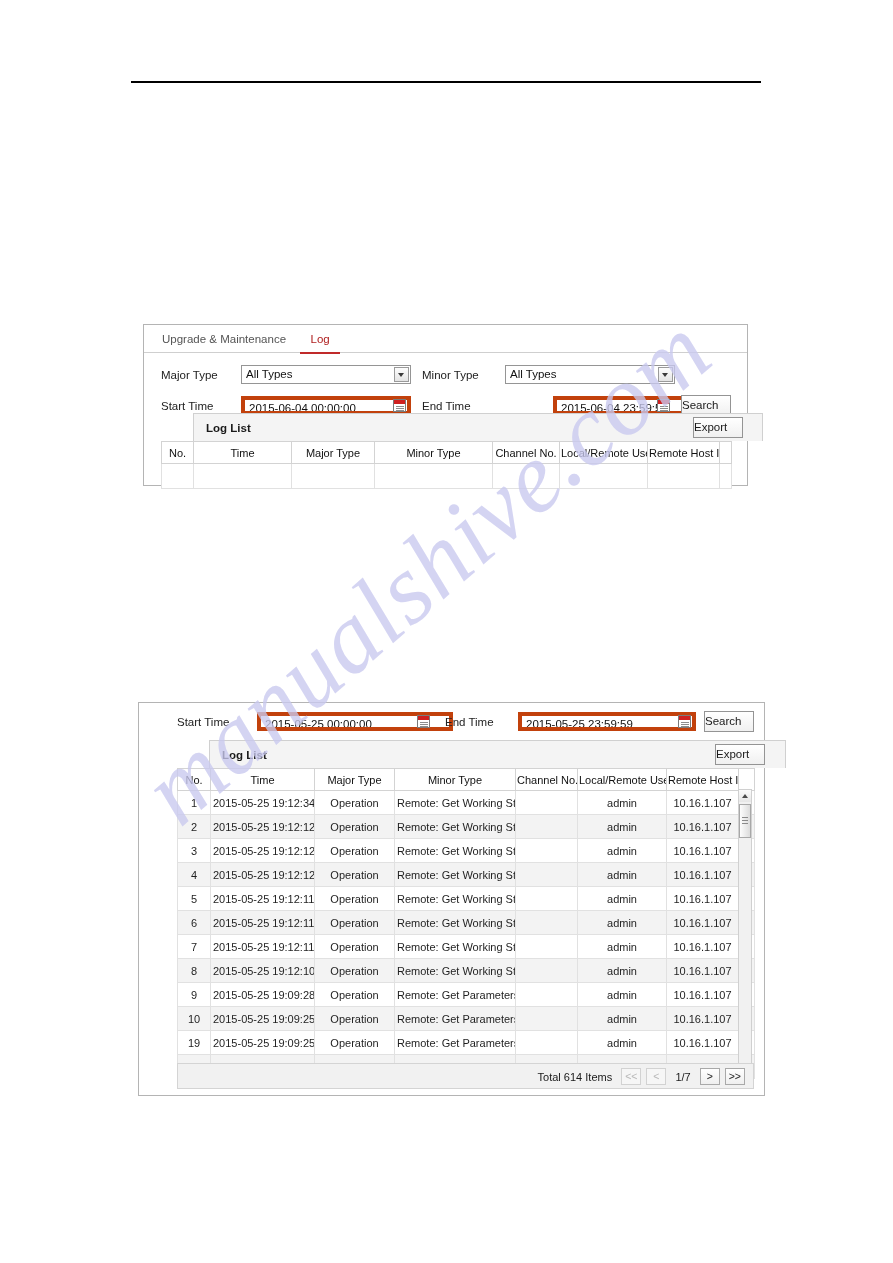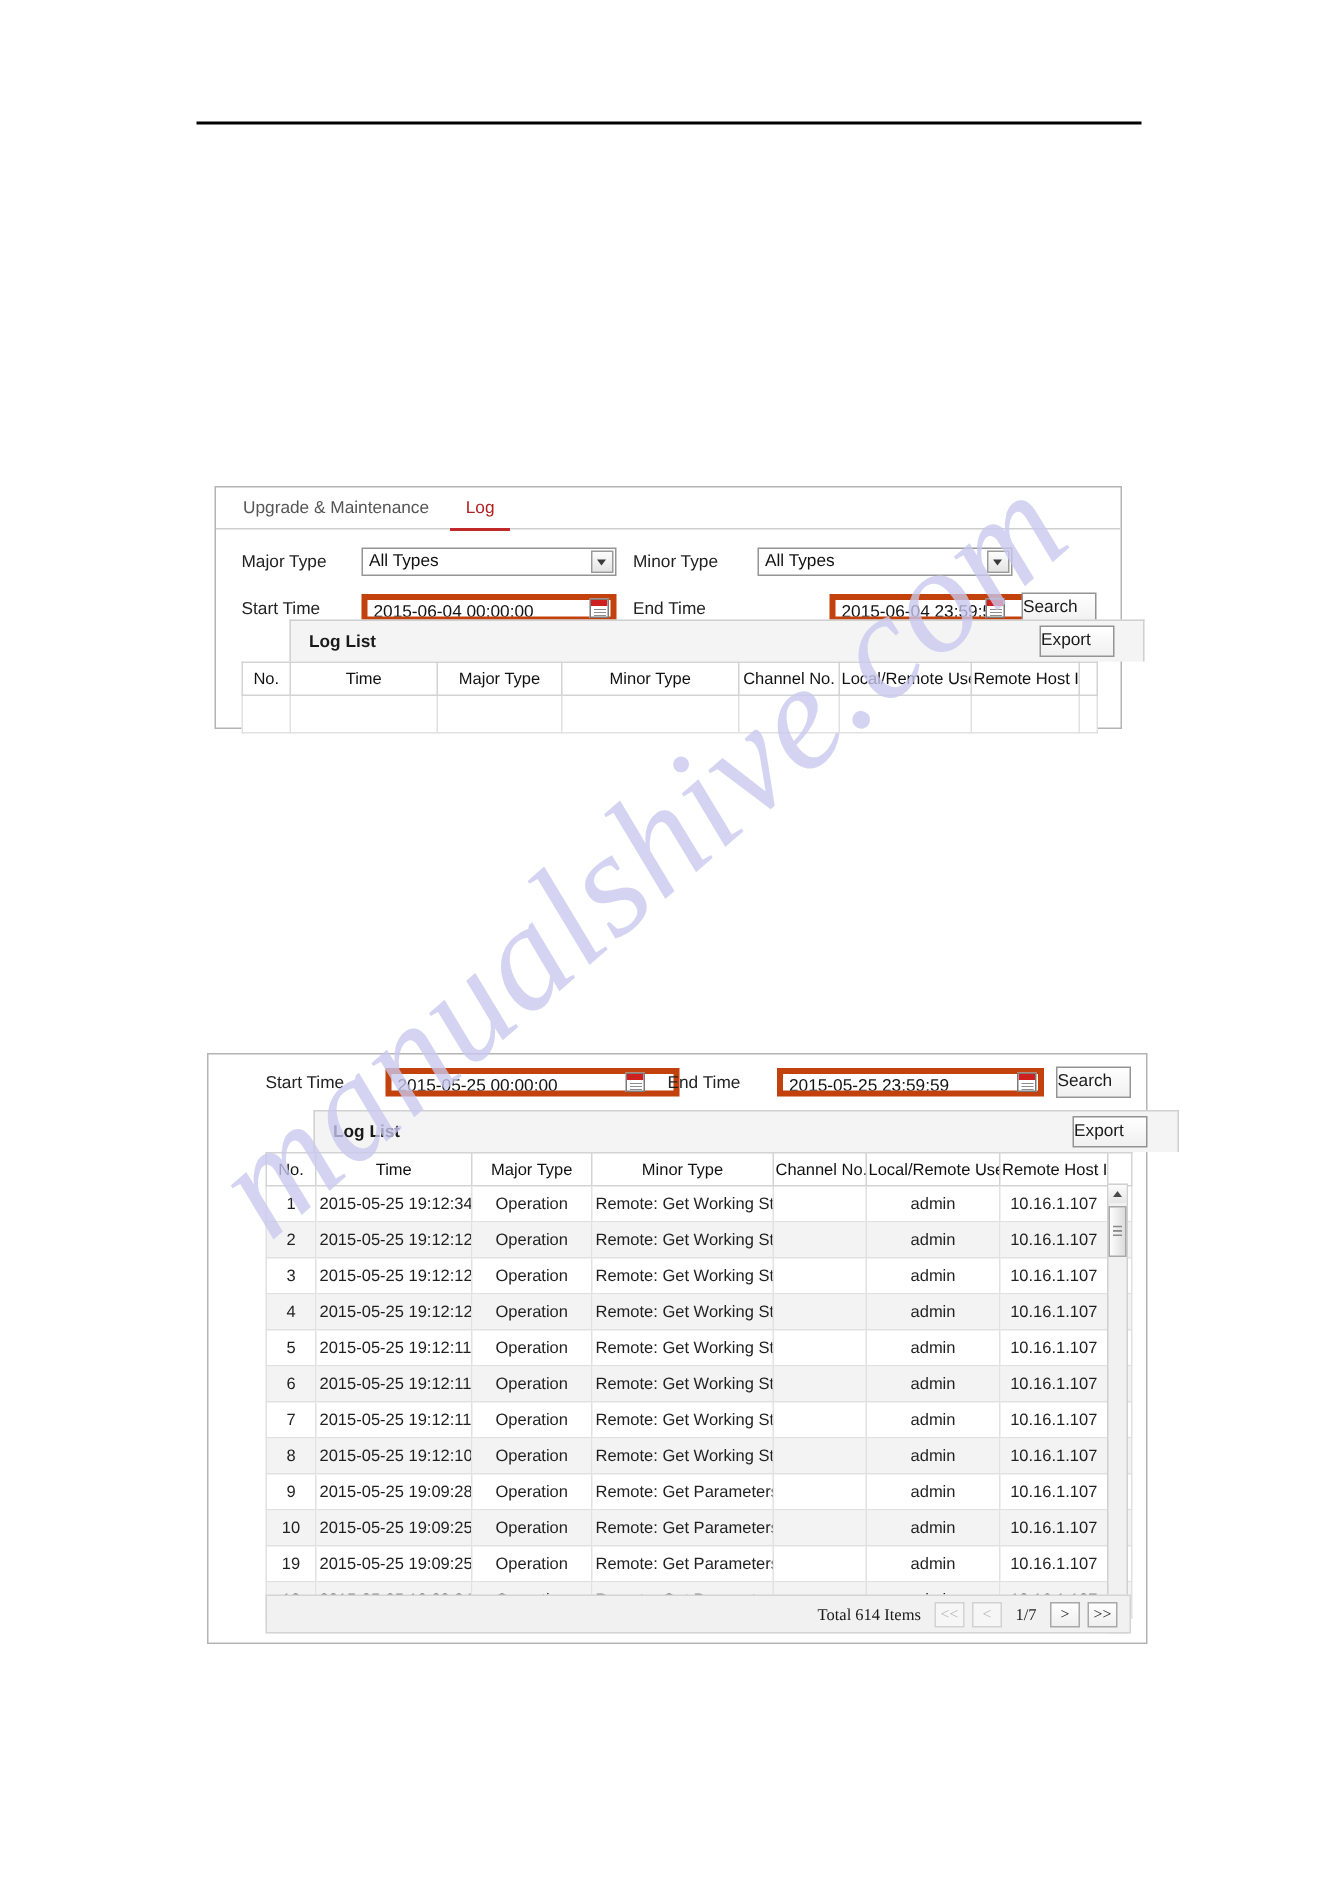--- a/index.html
+++ b/index.html
@@ -613,21 +613,21 @@
         </tr>
       </tbody>
   </table>
 
   <div class="vscroll" style="left:599px; top:86px; width:14px; height:300px;">
     <span class="sb-arrow up"></span>
     <span class="sb-thumb"></span>
     <span class="sb-arrow down"></span>
   </div>
 
-  <div class="pager" style="left:38px; top:360px; width:577px; height:26px;font-family:Liberation Serif, serif;">
+  <div class="pager" style="left:38px; top:360px; width:577px; height:26px;">
     <div class="pager-inner">
       <span class="pg-total">Total 614 Items</span>
       <span class="pg-btn disabled">&lt;&lt;</span>
       <span class="pg-btn disabled">&lt;</span>
       <span class="pg-index">1/7</span>
       <span class="pg-btn">&gt;</span>
       <span class="pg-btn">&gt;&gt;</span>
     </div>
   </div>
 </div>

